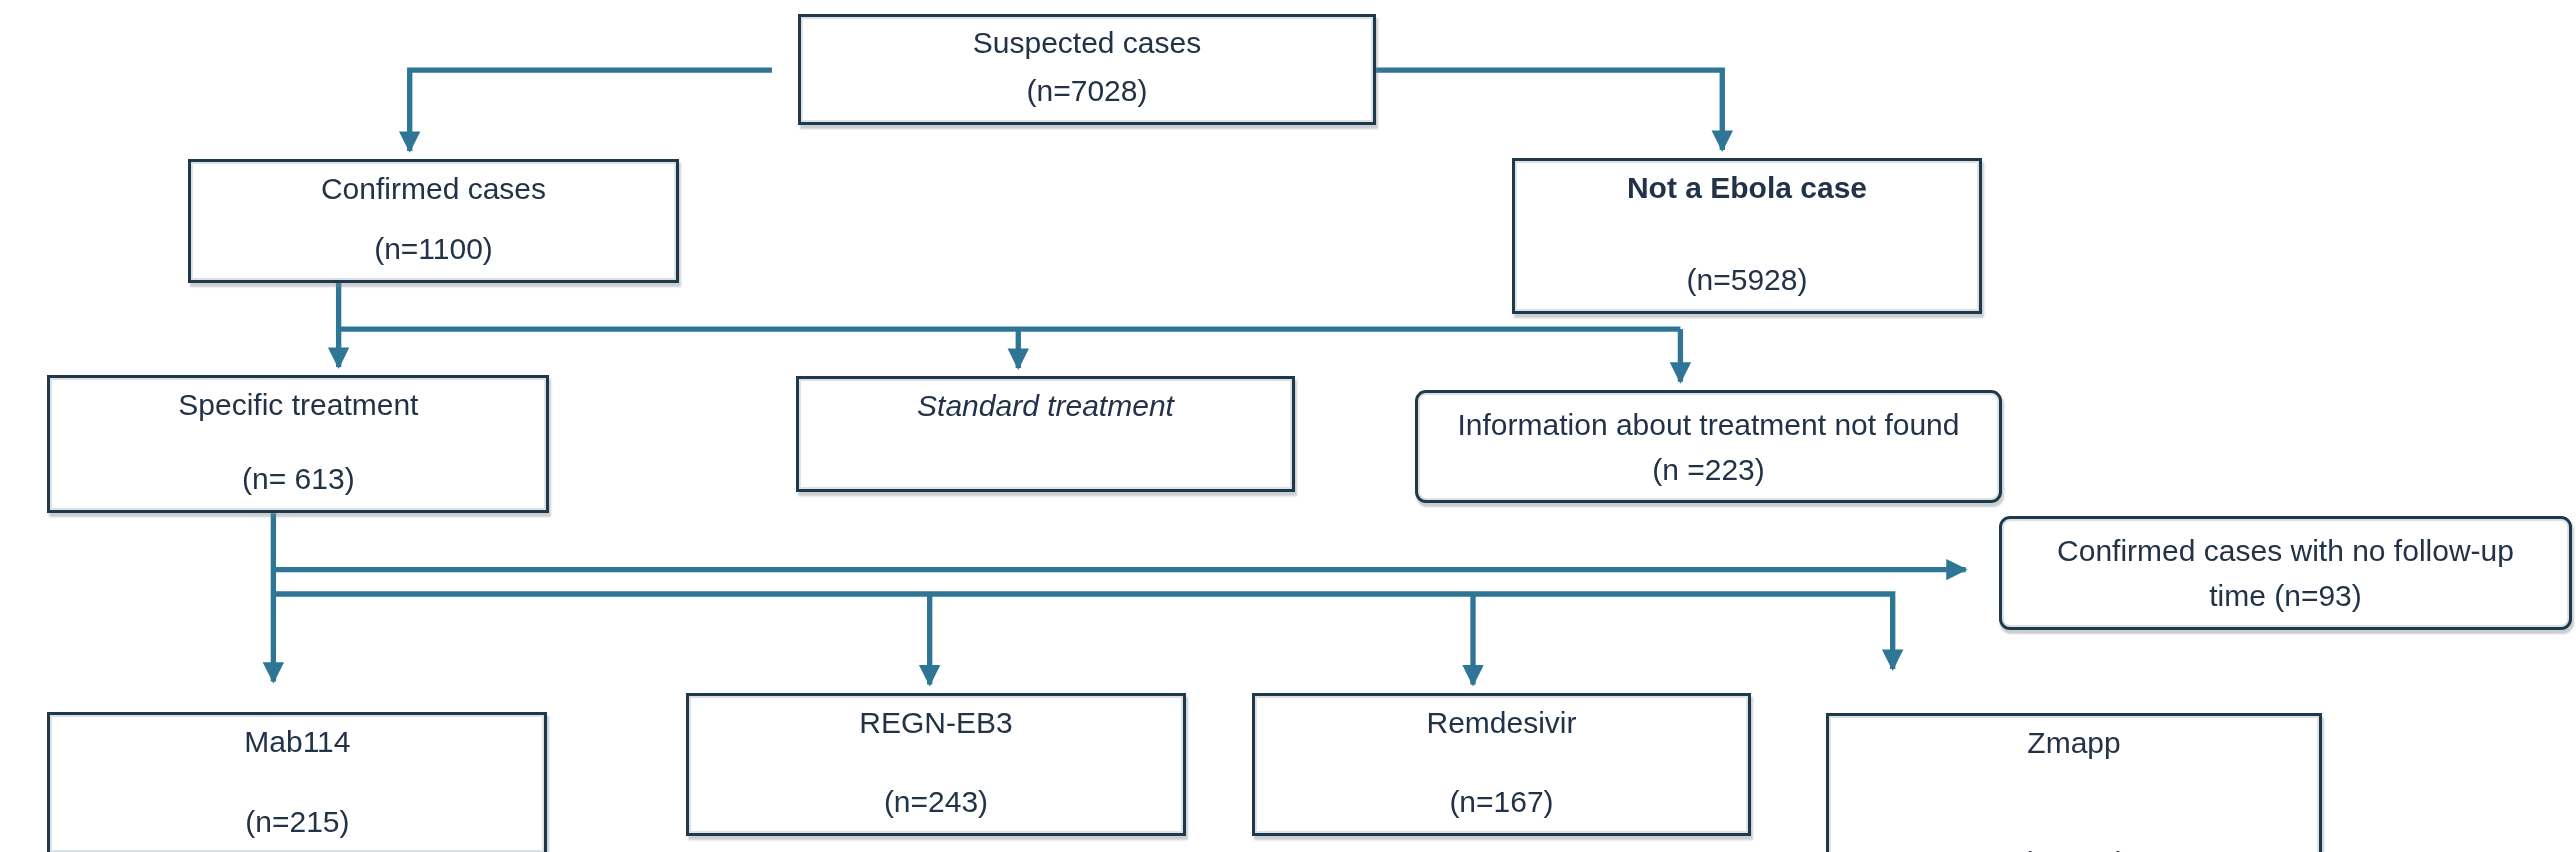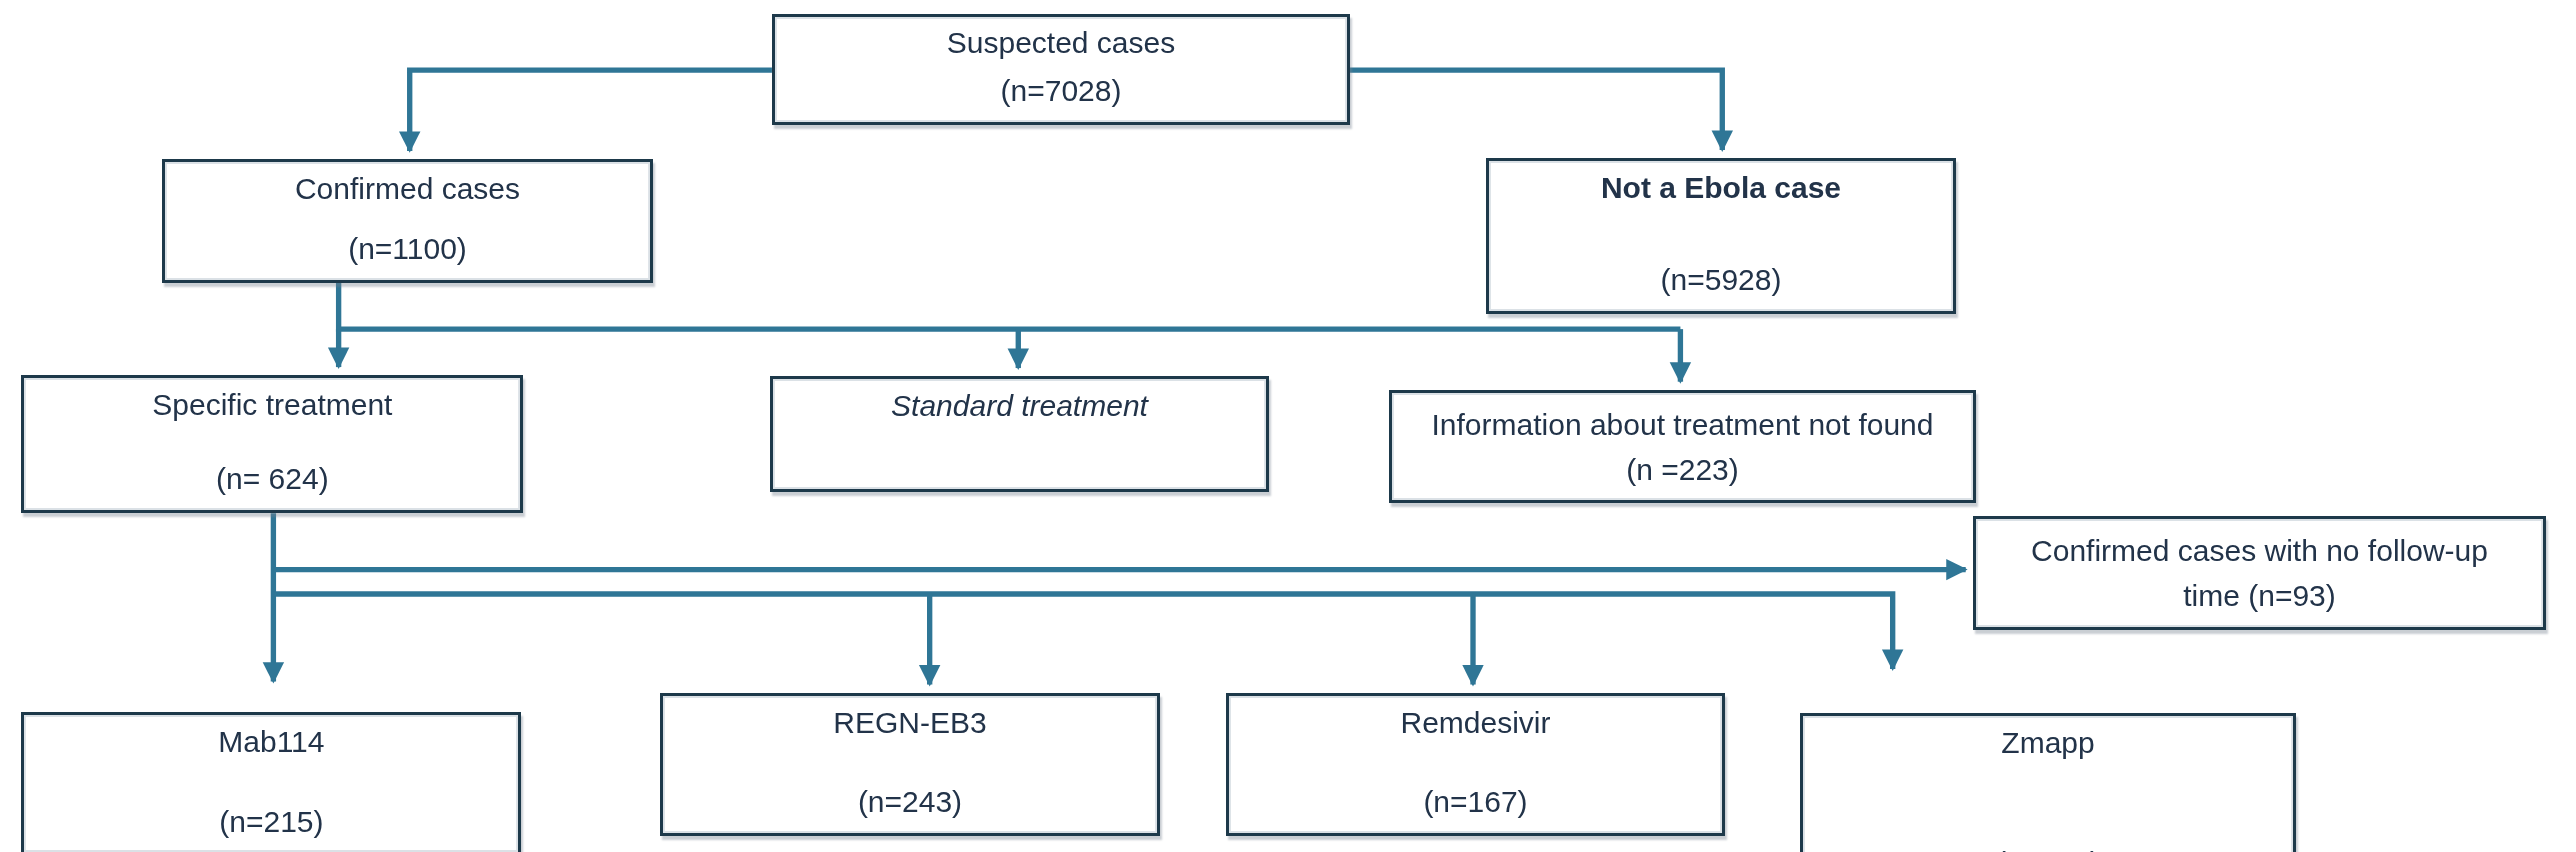--- a/index.html
+++ b/index.html
@@ -30,25 +30,27 @@
     box-shadow: 1.9px 3.9px 1.9px rgba(120, 132, 144, 0.40), inset 0 0 0 1.9px rgba(190,200,210,0.55);
     display: flex;
     flex-direction: column;
     justify-content: space-between;
     align-items: center;
     text-align: center;
     color: #223349;
     font-size: 30px;
     line-height: 1.2;
     padding: 8.8px 7.8px 12.7px 7.8px;
+    margin-left: 26px;
   }
   .node--paragraph {
     justify-content: center;
     line-height: 1.5;
     padding: 5.8px 25px;
+    border-radius: 11px;
   }
   .node-label, .node-count { width: 100%; }
   .node--bold .node-label { font-weight: bold; }
 
   
   #node-suspected   { left: 772px;  top: 13.6px;  width: 578px; height: 111px; }
   #node-confirmed   { left: 162px;  top: 159px; width: 491px; height: 124px; }
   #node-not-ebola   { left: 1486px; top: 158px; width: 470px; height: 156px; }
   #node-specific    { left: 21.4px;   top: 375px; width: 502px; height: 138px; }
   #node-standard    { left: 770px;  top: 376px; width: 499px; height: 116px; font-style: italic; }
@@ -102,21 +104,21 @@
     <div class="node-count">(n=1100)</div>
   </div>
 
   <div class="node node--bold" id="node-not-ebola">
     <div class="node-label">Not a Ebola case</div>
     <div class="node-count">(n=5928)</div>
   </div>
 
   <div class="node" id="node-specific">
     <div class="node-label">Specific treatment</div>
-    <div class="node-count">(n= 624)</div>
+    <div class="node-count">(n= 613)</div>
   </div>
 
   <div class="node" id="node-standard">
     <div class="node-label">Standard treatment</div>
   </div>
 
   <div class="node node--paragraph" id="node-info">
     <div class="node-label">Information about treatment not found (n =223)</div>
   </div>
 

